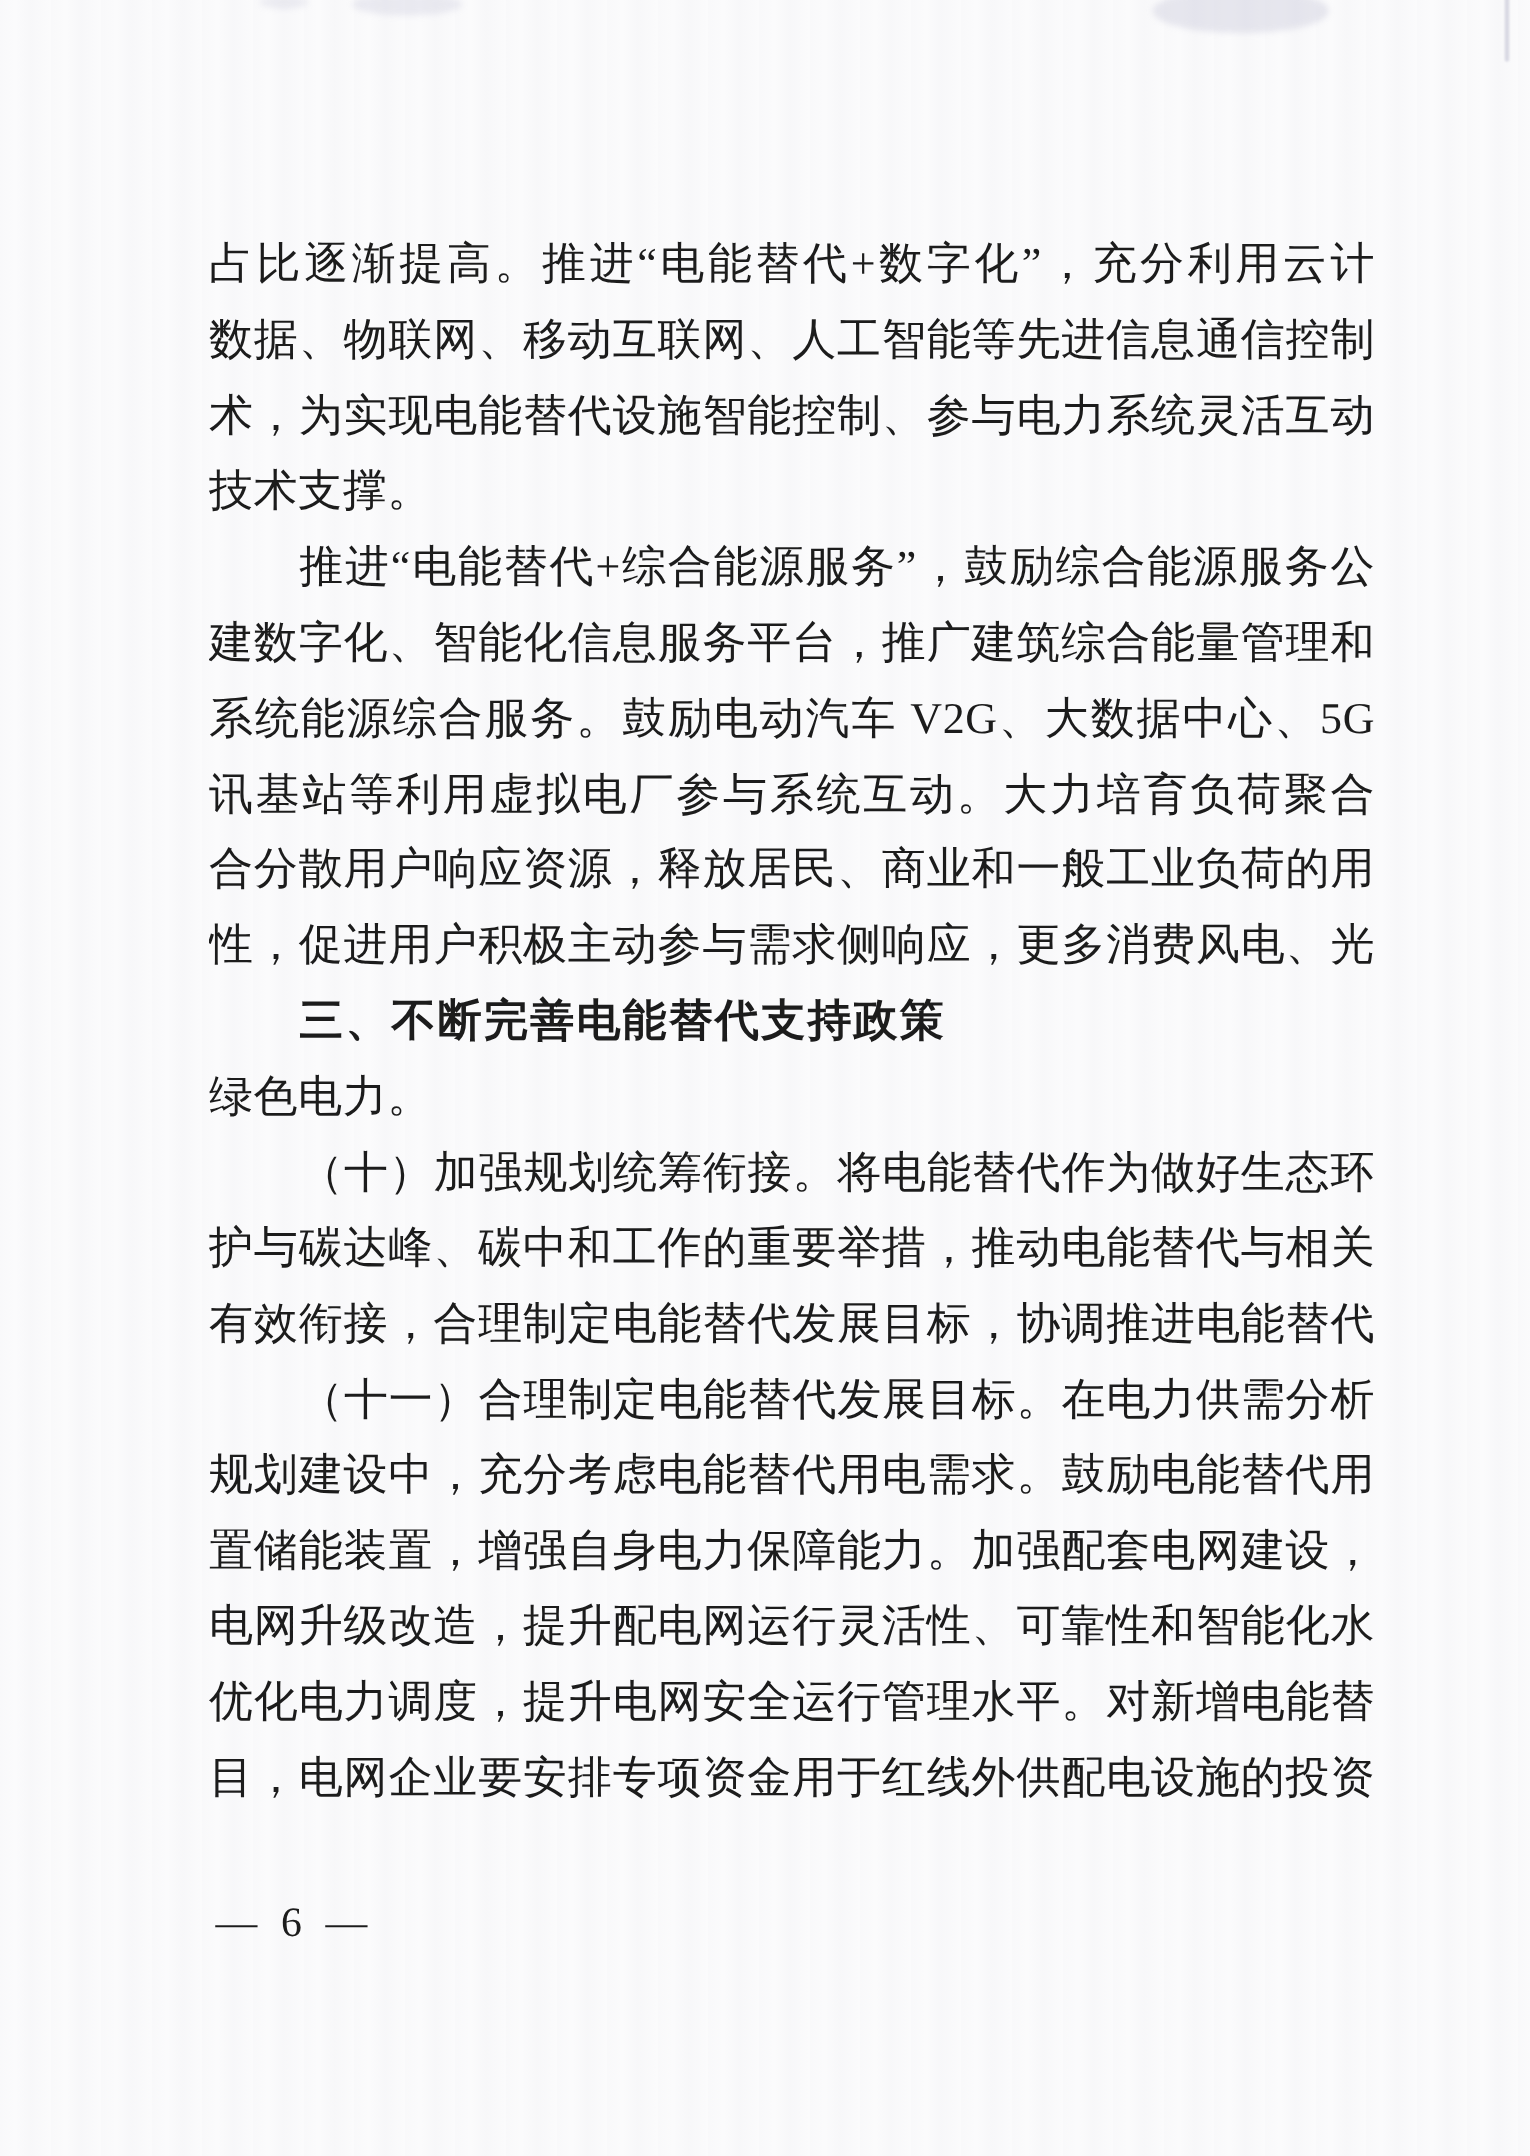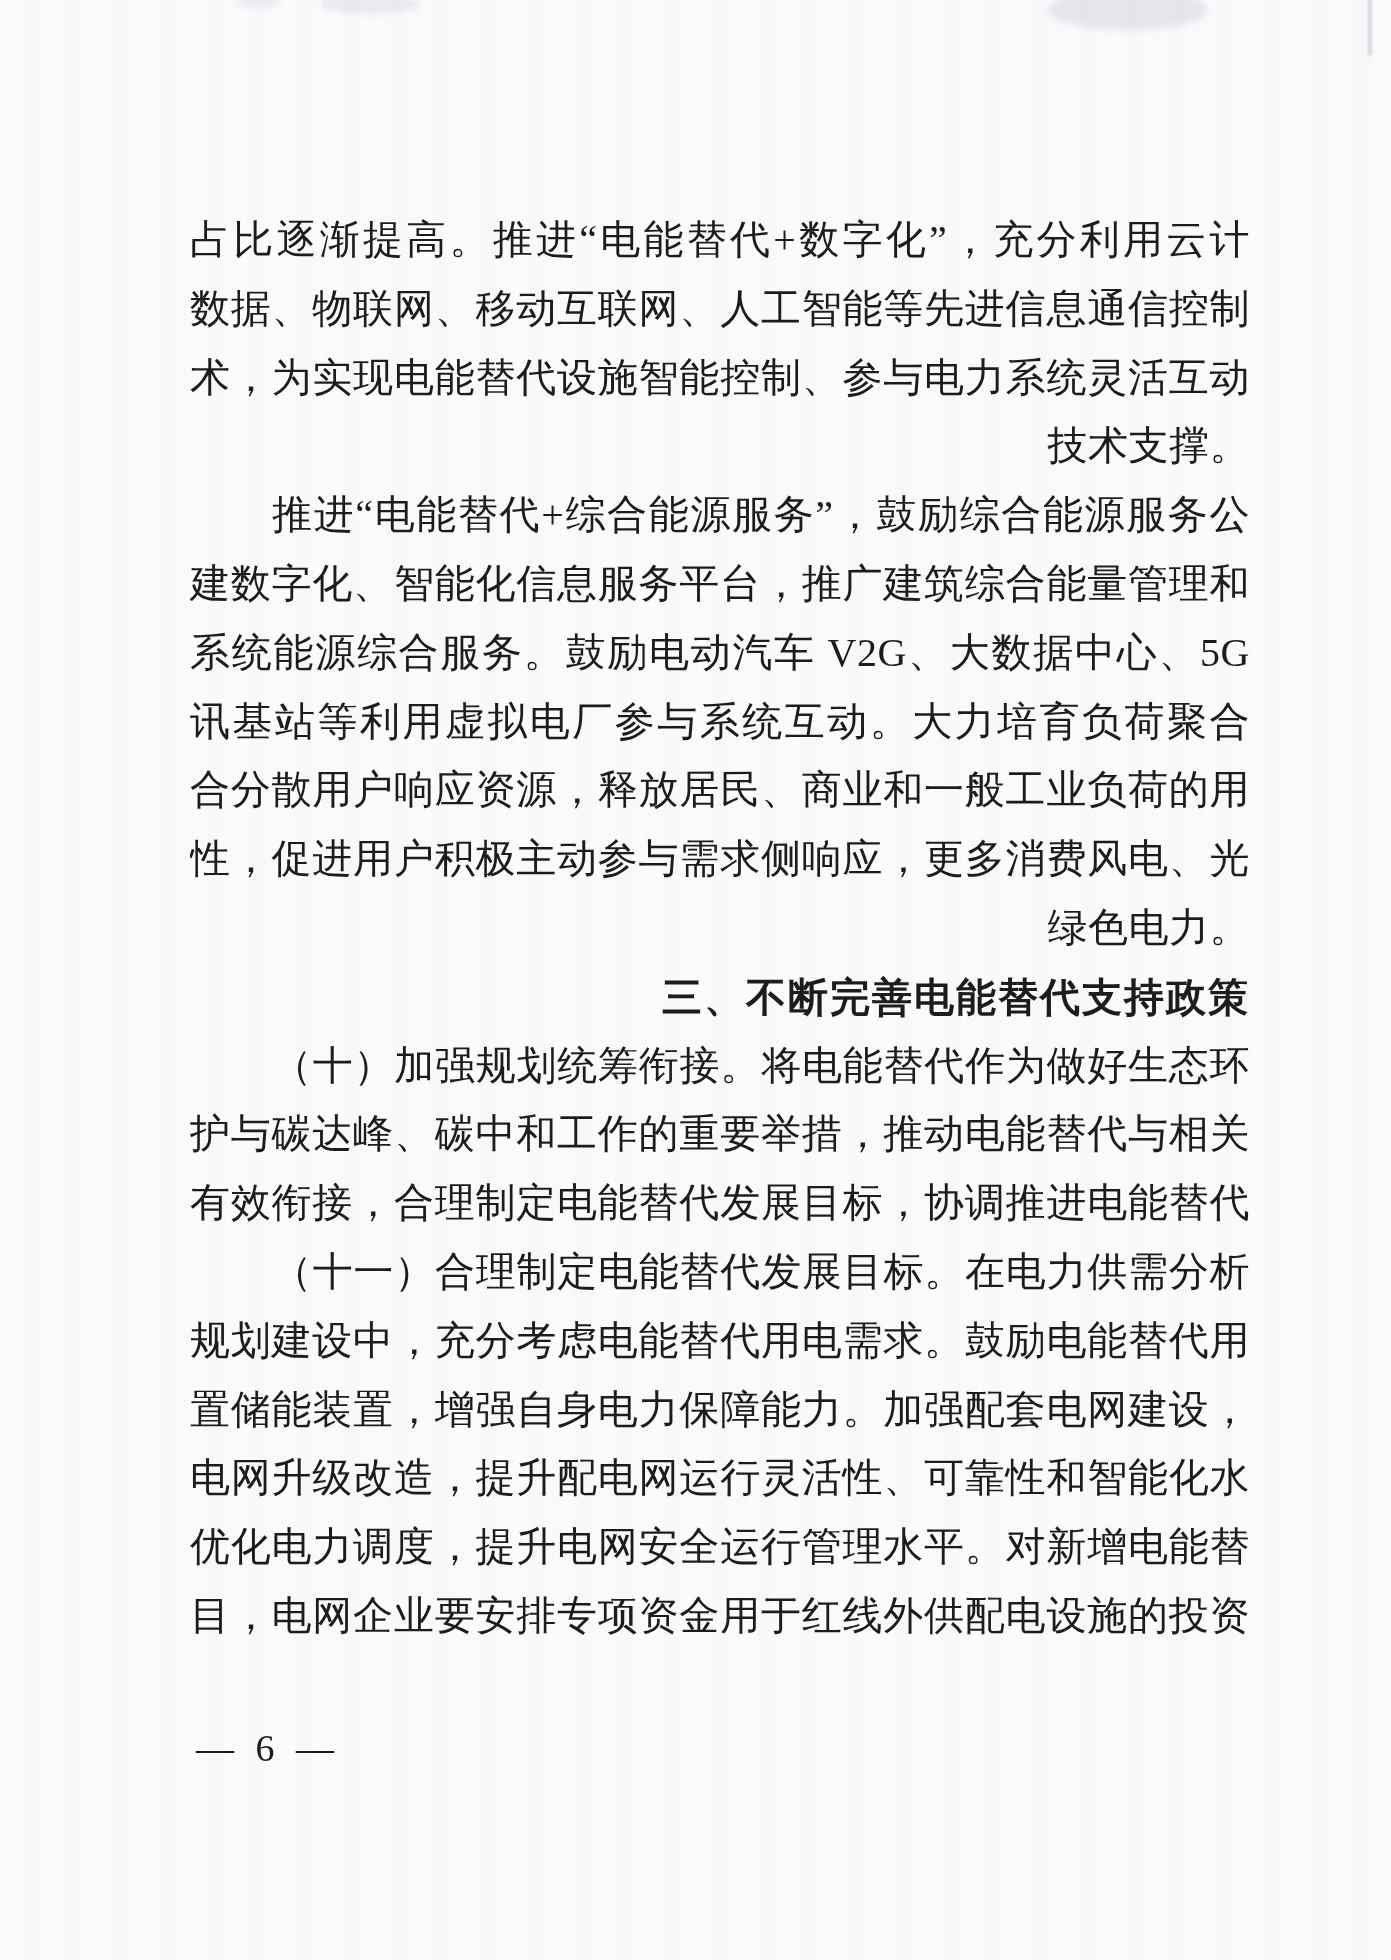--- a/index.html
+++ b/index.html
@@ -40,21 +40,21 @@
     left: 190px;
     top: 206px;
     width: 1060px;
   }
   .line {
     height: 68.8px;
     line-height: 68.8px;
     font-size: 40px;
     letter-spacing: 0.5px;
     overflow: hidden;
-    text-align: right;
+    text-align: left;
     white-space: normal;
   }
   .line.fill {
     text-align: justify;
     text-align-last: justify;
     text-justify: inter-character;
   }
   .line.indent {
     text-indent: 82px;
   }
@@ -90,22 +90,22 @@
       <div class="line fill"><span>占比逐渐提高。推进“电能替代+数字化”，充分利用云计算、大</span></div>
       <div class="line fill"><span>数据、物联网、移动互联网、人工智能等先进信息通信控制技</span></div>
       <div class="line fill"><span>术，为实现电能替代设施智能控制、参与电力系统灵活互动提供</span></div>
       <div class="line"><span>技术支撑。</span></div>
       <div class="line indent fill"><span>推进“电能替代+综合能源服务”，鼓励综合能源服务公司搭</span></div>
       <div class="line fill"><span>建数字化、智能化信息服务平台，推广建筑综合能量管理和工业</span></div>
       <div class="line fill"><span>系统能源综合服务。鼓励电动汽车 V2G、大数据中心、5G 数据通</span></div>
       <div class="line fill"><span>讯基站等利用虚拟电厂参与系统互动。大力培育负荷聚合商，整</span></div>
       <div class="line fill"><span>合分散用户响应资源，释放居民、商业和一般工业负荷的用电弹</span></div>
       <div class="line fill"><span>性，促进用户积极主动参与需求侧响应，更多消费风电、光伏等</span></div>
+      <div class="line heading indent"><span>三、不断完善电能替代支持政策</span></div>
       <div class="line"><span>绿色电力。</span></div>
-      <div class="line heading indent"><span>三、不断完善电能替代支持政策</span></div>
       <div class="line indent fill"><span class="prefix">（十）加强规划统筹衔接。</span><span>将电能替代作为做好生态环境保</span></div>
       <div class="line fill"><span>护与碳达峰、碳中和工作的重要举措，推动电能替代与相关规划</span></div>
       <div class="line fill"><span>有效衔接，合理制定电能替代发展目标，协调推进电能替代改造</span></div>
       <div class="line indent fill"><span class="prefix">（十一）合理制定电能替代发展目标。</span><span>在电力供需分析与电力</span></div>
       <div class="line fill"><span>规划建设中，充分考虑电能替代用电需求。鼓励电能替代用户配</span></div>
       <div class="line fill"><span>置储能装置，增强自身电力保障能力。加强配套电网建设，推进</span></div>
       <div class="line fill"><span>电网升级改造，提升配电网运行灵活性、可靠性和智能化水平。</span></div>
       <div class="line fill"><span>优化电力调度，提升电网安全运行管理水平。对新增电能替代项</span></div>
       <div class="line fill"><span>目，电网企业要安排专项资金用于红线外供配电设施的投资建</span></div>
     </main>

